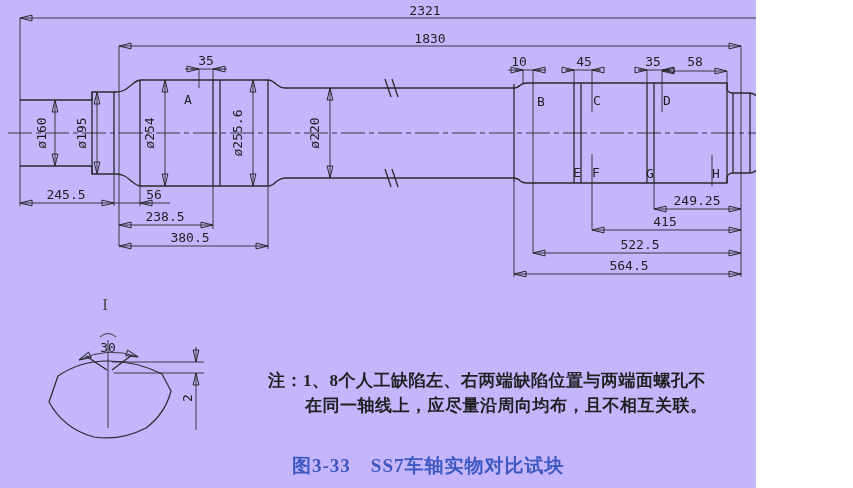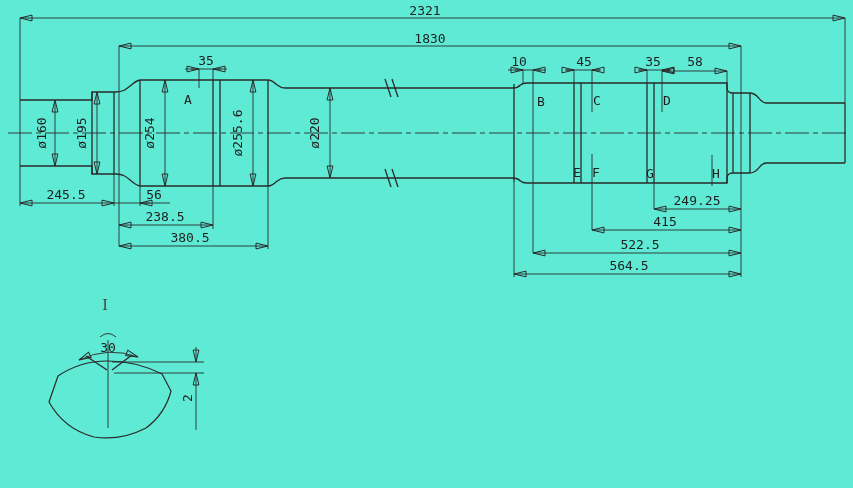--- a/index.html
+++ b/index.html
@@ -1,16 +1,16 @@
 <!DOCTYPE html>
 <html><head>
 <meta charset="utf-8">
 <style>
   html,body{margin:0;padding:0;background:#fff;}
-  .page{position:relative;width:853px;height:488px;background:#5eead4;overflow:hidden;
+  .page{position:relative;width:756px;height:488px;background:#c4b5fd;overflow:hidden;
         font-family:"Liberation Sans",sans-serif;}
   svg{position:absolute;left:0;top:0;}
   svg line, svg path, svg polyline{stroke:#2a2a2a;fill:none;}
   .prof{stroke-width:1.3;}
   .thin{stroke-width:0.9;}
   .dimtx{font:13px "DejaVu Sans Mono",monospace;fill:#1f1f1f;}
   .lettx{font:13px "DejaVu Sans Mono",monospace;fill:#1f1f1f;}
   .viewtx{font:17px "Liberation Serif",serif;fill:#4a4a4a;}
   .note{position:absolute;white-space:nowrap;font-family:"Liberation Serif",serif;
         font-size:17px;font-weight:600;color:#1f1f1f;letter-spacing:0.5px;}
@@ -192,15 +192,18 @@
     <text class="dimtx" x="108" y="352" text-anchor="middle">30</text>
 
     <line class="thin" x1="112" y1="362" x2="204" y2="362"></line>
     <line class="thin" x1="114" y1="373" x2="204" y2="373"></line>
     <line class="thin" x1="196" y1="347" x2="196" y2="362" marker-end="url(#ar)"></line>
     <line class="thin" x1="196" y1="430" x2="196" y2="373" marker-end="url(#ar)"></line>
     <text class="dimtx" x="192" y="398" text-anchor="middle" transform="rotate(-90 192 398)">2</text>
   </g>
 </svg>
 
-
+  <div class="note" style="left:268px;top:369px;">注：1、8个人工缺陷左、右两端缺陷位置与两端面螺孔不</div>
+  <div class="note" style="left:305px;top:394px;">在同一轴线上，应尽量沿周向均布，且不相互关联。</div>
+
+  <div class="caption" style="left:292px;top:453px;">图3-33　SS7车轴实物对比试块</div>
 
 </div>
 
 </body></html>

